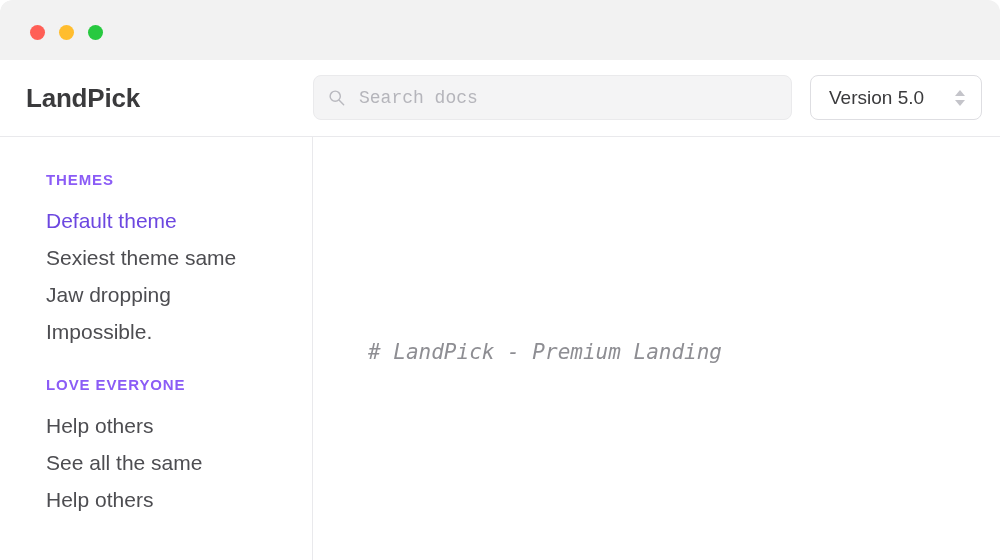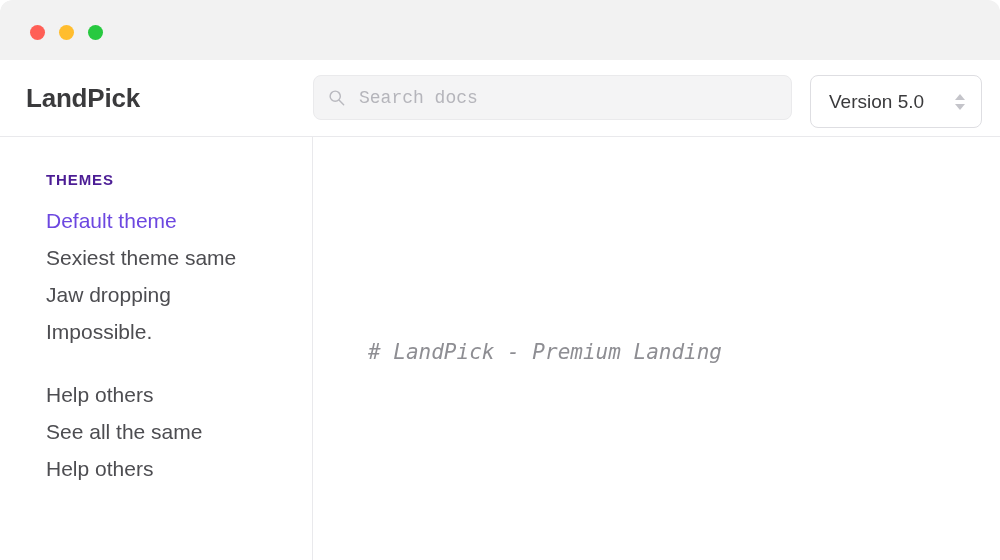--- a/index.html
+++ b/index.html
@@ -110,21 +110,21 @@
     padding: 0;
     height: 100%;
   }
   .search-input::placeholder { color: #b5b5bb; opacity: 1; }
 
   .version-box {
     position: absolute;
     left: 810px;
     top: 15px;
     width: 172px;
-    height: 53px;
+    height: 45px;
     background: #ffffff;
     border: 1px solid #dedee2;
     border-radius: 8px;
     box-sizing: border-box;
     display: flex;
     align-items: center;
     justify-content: space-between;
     padding: 0 16px 0 18px;
   }
   .version-label {
@@ -160,21 +160,21 @@
     background: #ffffff;
     border-right: 1px solid #e9e9ec;
     box-sizing: border-box;
     padding: 34px 0 0 46px;
   }
   .nav-group { margin-bottom: 26px; }
   .nav-title {
     font-size: 15px;
     font-weight: bold;
     letter-spacing: 0.9px;
-    color: #4c1d95;
+    color: #8b5cf6;
     text-transform: uppercase;
     margin-bottom: 14px;
   }
   .nav-item {
     display: block;
     font-size: 21px;
     color: #4d4d51;
     line-height: 1.0;
     padding: 8px 0;
     text-decoration: none;
@@ -242,20 +242,21 @@
   <nav class="sidebar">
     <div class="nav-group">
       <div class="nav-title">THEMES</div>
       <a class="nav-item active">Default theme</a>
       <a class="nav-item">Sexiest theme same</a>
       <a class="nav-item">Jaw dropping</a>
       <a class="nav-item">Impossible.</a>
     </div>
 
     <div class="nav-group">
+      <div class="nav-title">LOVE EVERYONE</div>
       <a class="nav-item">Help others</a>
       <a class="nav-item">See all the same</a>
       <a class="nav-item">Help others</a>
     </div>
   </nav>
 
   <main class="main">
     <div class="doc">
 
       <div class="doc-block">

